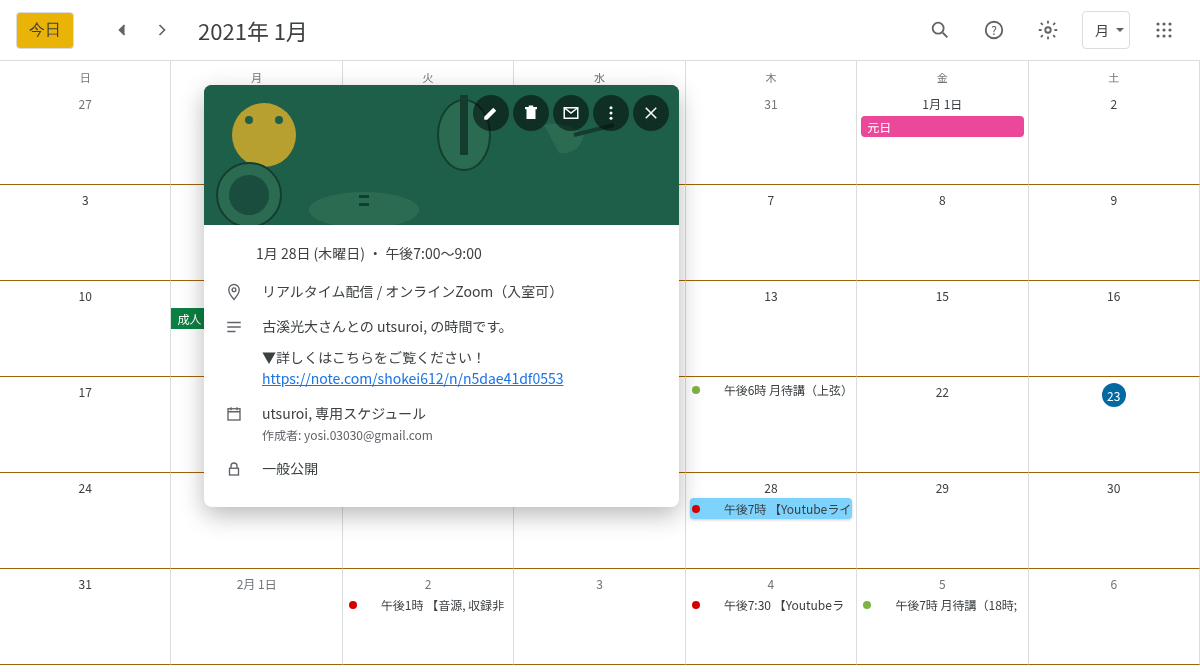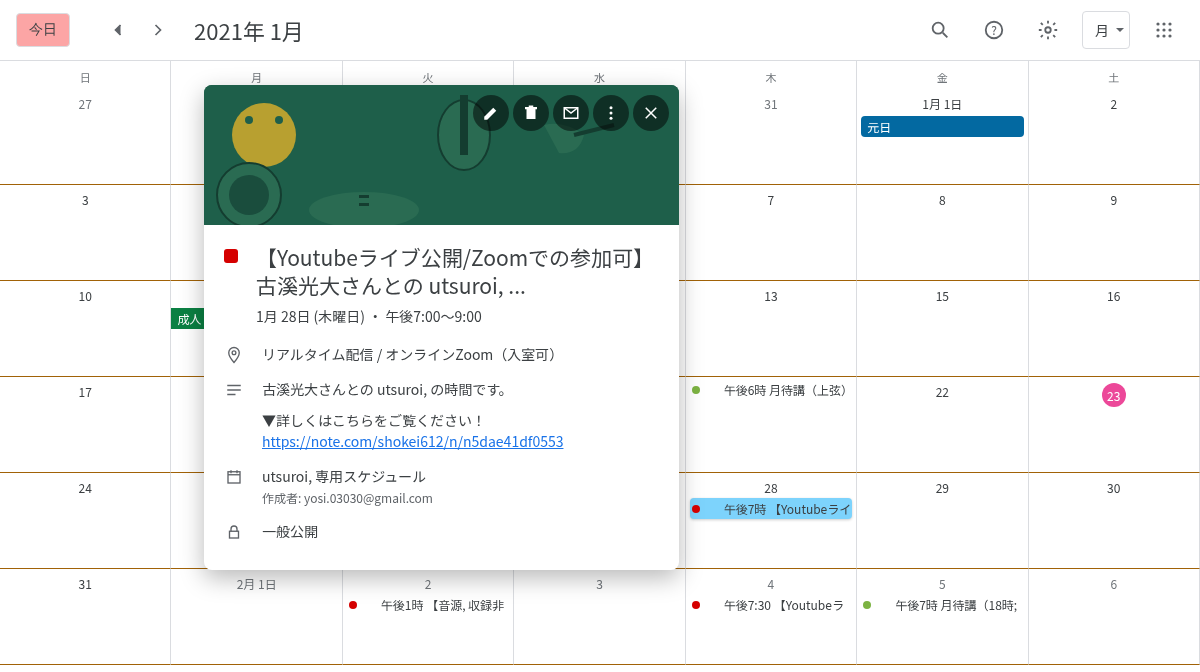--- a/index.html
+++ b/index.html
@@ -1,38 +1,38 @@
 <!DOCTYPE html>
 <html><head>
 <meta charset="utf-8">
 <style>
 * { margin: 0; padding: 0; box-sizing: border-box; }
 body { font-family: "Hiragino Sans", "Noto Sans JP", Arial, sans-serif; background: #fff; color: #3c4043; width: 1200px; height: 672px; overflow: hidden; position: relative; }
 
 .header { display: flex; align-items: center; height: 60px; padding: 0 16px; gap: 16px; }
-.today-btn { border: 1px solid #dadce0; background: #fca5a5; border-radius: 4px; padding: 7px 12px; font-size: 14px; color: #3c4043; cursor: pointer; }
+.today-btn { border: 1px solid #dadce0; background: #eab308; border-radius: 4px; padding: 7px 12px; font-size: 16px; color: #3c4043; cursor: pointer; }
 .nav-arrows { display: flex; gap: 8px; margin-left: 16px; }
 .arrow-btn { width: 32px; height: 32px; display: flex; align-items: center; justify-content: center; border-radius: 50%; cursor: pointer; color: #5f6368; }
 .date-title { font-size: 22px; color: #3c4043; margin-left: 4px; flex: 1; }
 .header-right { display: flex; align-items: center; gap: 14px; }
 .icon-btn { width: 40px; height: 40px; display: flex; align-items: center; justify-content: center; border-radius: 50%; cursor: pointer; color: #5f6368; }
 .view-select { border: 1px solid #dadce0; background: #fff; border-radius: 4px; padding: 8px 4px 8px 12px; font-size: 14px; color: #3c4043; cursor: pointer; display: flex; align-items: center; gap: 6px; }
 .apps-grid { width: 40px; height: 40px; display: flex; align-items: center; justify-content: center; cursor: pointer; }
 
 .calendar { border-top: 1px solid #dadce0; }
 .weekday-row { display: grid; grid-template-columns: repeat(7, 1fr); }
 .weekday { text-align: center; font-size: 11px; color: #70757a; padding: 8px 0 4px; border-right: 1px solid #dadce0; }
 .weekday:first-child { border-left: none; }
 
 .grid { display: grid; grid-template-columns: repeat(7, 1fr); grid-template-rows: repeat(6, 96px); }
 .cell { border-right: 1px solid #dadce0; border-bottom: 1px solid #a16207; position: relative; padding: 2px 4px; overflow: hidden; }
 .daynum { text-align: center; font-size: 12px; color: #3c4043; padding: 4px 0 2px; }
 .daynum.other { color: #70757a; }
 .daynum.today { }
-.daynum.today span { background: #ec4899; color: #fff; border-radius: 50%; width: 24px; height: 24px; display: inline-flex; align-items: center; justify-content: center; }
+.daynum.today span { background: #0369a1; color: #fff; border-radius: 50%; width: 24px; height: 24px; display: inline-flex; align-items: center; justify-content: center; }
 
 .event-pill { background: #0b8043; color: #fff; font-size: 12px; padding: 2px 6px; border-radius: 4px; margin-top: 2px; white-space: nowrap; overflow: hidden; text-overflow: ellipsis; }
 .event-pill.partial-left { border-radius: 0 4px 4px 0; margin-left: -6px; padding-left: 8px; }
 .event-line { font-size: 12px; color: #3c4043; display: flex; align-items: center; gap: 24px; padding: 2px; white-space: nowrap; overflow: hidden; cursor: pointer; }
 .event-line .dot { width: 8px; height: 8px; border-radius: 50%; flex-shrink: 0; }
 .event-line.active { background: #7dd3fc; box-shadow: 0 1px 3px rgba(0,0,0,0.2); border-radius: 4px; }
 
 
 .popup { position: absolute; left: 204px; top: 85px; width: 475px; background: #fff; border-radius: 8px; box-shadow: 0 8px 24px rgba(0,0,0,0.28); overflow: hidden; z-index: 10; }
 .popup-header { height: 140px; background: linear-gradient(135deg, #1e5f4a 0%, #2d7a5f 50%, #1a4d3d 100%); position: relative; }
@@ -132,21 +132,21 @@
         <div class="daynum other">29</div>
       </div>
       <div class="cell">
         <div class="daynum other">30</div>
       </div>
       <div class="cell">
         <div class="daynum other">31</div>
       </div>
       <div class="cell">
         <div class="daynum">1月 1日</div>
-        <div class="event-pill" style="background: #0369a1;">元日</div>
+        <div class="event-pill" style="background: #ec4899;">元日</div>
       </div>
       <div class="cell">
         <div class="daynum">2</div>
       </div>
       <div class="cell">
         <div class="daynum">3</div>
       </div>
       <div class="cell">
         <div class="daynum">4</div>
       </div>
@@ -314,24 +314,20 @@
           </svg>
         </div>
       <div class="popup-act">
           <svg width="18" height="18" viewBox="0 0 24 24">
             <path d="M5 5l14 14M19 5L5 19" stroke="currentColor" stroke-width="2"></path>
           </svg>
         </div>
     </div>
   </div>
   <div class="popup-body">
-    <div class="title-row">
-      <div class="color-sq"></div>
-      <div class="event-title">【Youtubeライブ公開/Zoomでの参加可】古溪光大さんとの utsuroi, ...</div>
-    </div>
     <div class="event-datetime">1月 28日 (木曜日) ・ 午後7:00〜9:00</div>
 
     <div class="detail-row">
       <div class="detail-icon">
           <svg width="18" height="18" viewBox="0 0 24 24">
             <path d="M12 2a7 7 0 017 7c0 5-7 13-7 13S5 14 5 9a7 7 0 017-7z" stroke="currentColor" stroke-width="1.8" fill="none"></path>
             <circle cx="12" cy="9" r="2.5" stroke="currentColor" stroke-width="1.8" fill="none"></circle>
           </svg>
         </div>
       <div class="detail-content">リアルタイム配信 / オンラインZoom（入室可）</div>

